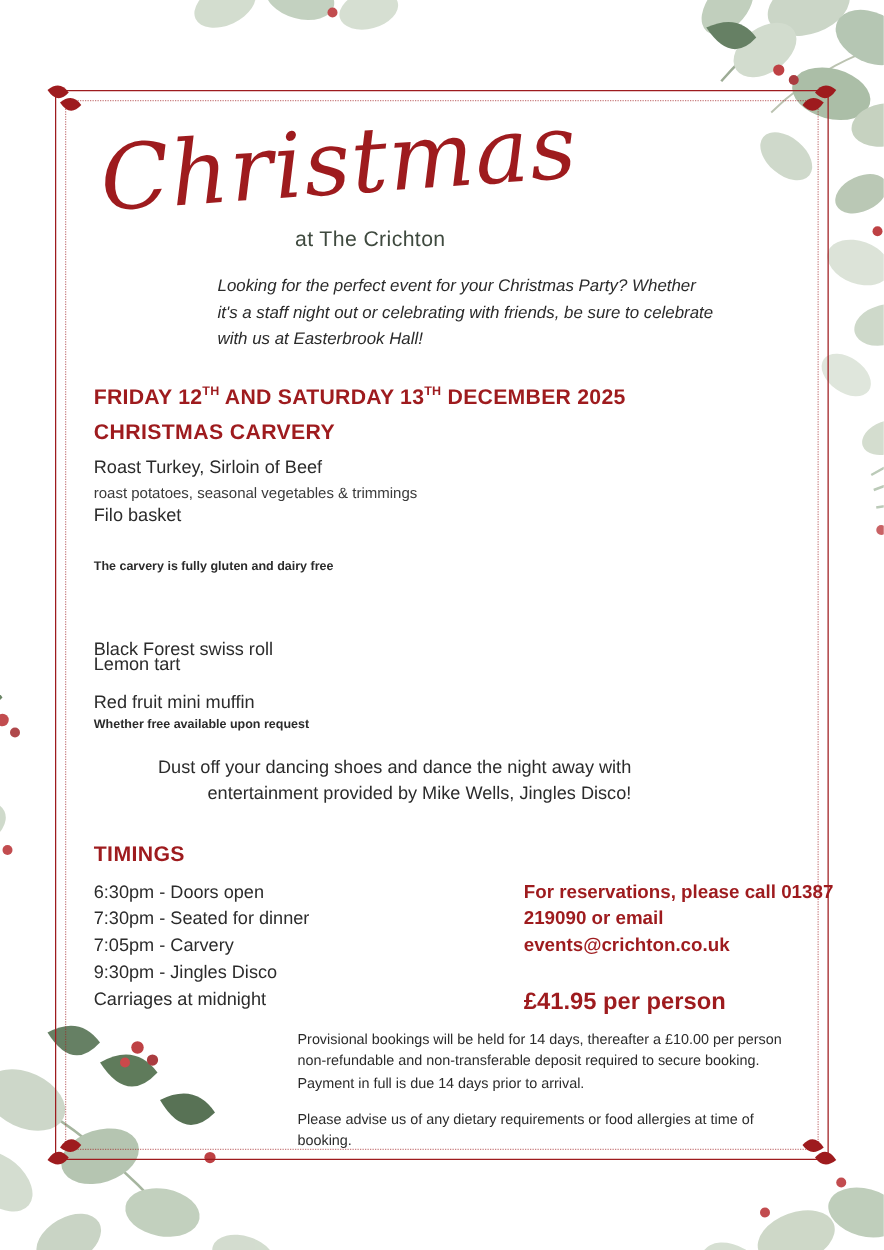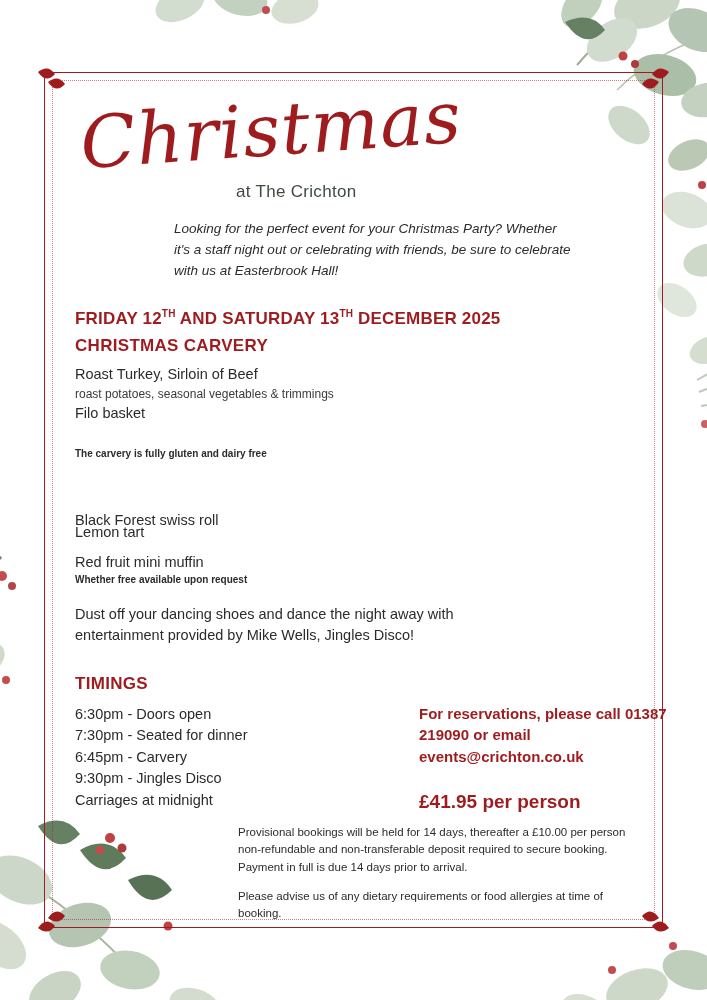--- a/index.html
+++ b/index.html
@@ -87,21 +87,21 @@
   #carv-2s{top:426px;}
   #carv-note{top:448px;}
 
   #des-1{top:512px;}
   #des-2{top:524px;}
   #des-3{top:554px;}
   #des-note{top:574px;}
 
   .dance{
     position:absolute;left:75px;top:604px;width:430px;
-    font-size:14.5px;line-height:1.45;color:#2b2b2b;
+    font-size:14.5px;line-height:1.45;color:#2b2b2b;text-align:right;
   }
 
   .timing{position:absolute;left:75px;font-size:14.5px;color:#2b2b2b;}
   #t0{top:706px;}
   #t1{top:727px;}
   #t2{top:749px;}
   #t3{top:770px;}
   #t4{top:792px;}
 
   .reserve{
@@ -276,21 +276,21 @@
   <div class="line-main" id="des-1">Black Forest swiss roll</div>
   <div class="line-main" id="des-2">Lemon tart</div>
   <div class="line-main" id="des-3">Red fruit mini muffin</div>
   <div class="line-tiny" id="des-note">Whether free available upon request</div>
 
   <div class="dance">Dust off your dancing shoes and dance the night away with entertainment provided by Mike Wells, Jingles Disco!</div>
 
   <div class="sec-head" id="head-timings">TIMINGS</div>
   <div class="timing" id="t0">6:30pm - Doors open</div>
   <div class="timing" id="t1">7:30pm - Seated for dinner</div>
-  <div class="timing" id="t2">6:45pm - Carvery</div>
+  <div class="timing" id="t2">7:05pm - Carvery</div>
   <div class="timing" id="t3">9:30pm - Jingles Disco</div>
   <div class="timing" id="t4">Carriages at midnight</div>
 
   <div class="reserve">For reservations, please call 01387 219090 or email events@crichton.co.uk</div>
   <div class="price">£41.95 per person</div>
 
   <div class="fineprint">
     <p>Provisional bookings will be held for 14 days, thereafter a £10.00 per person non-refundable and non-transferable deposit required to secure booking. Payment in full is due 14 days prior to arrival.</p>
     <p>Please advise us of any dietary requirements or food allergies at time of booking.</p>
   </div>

